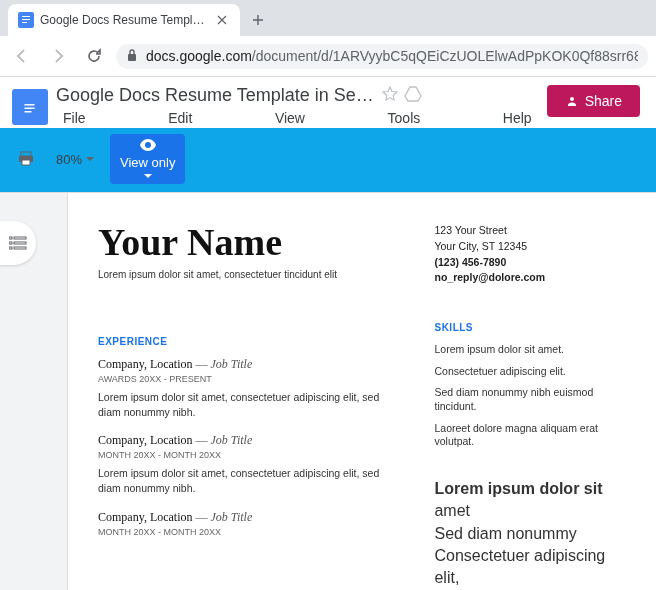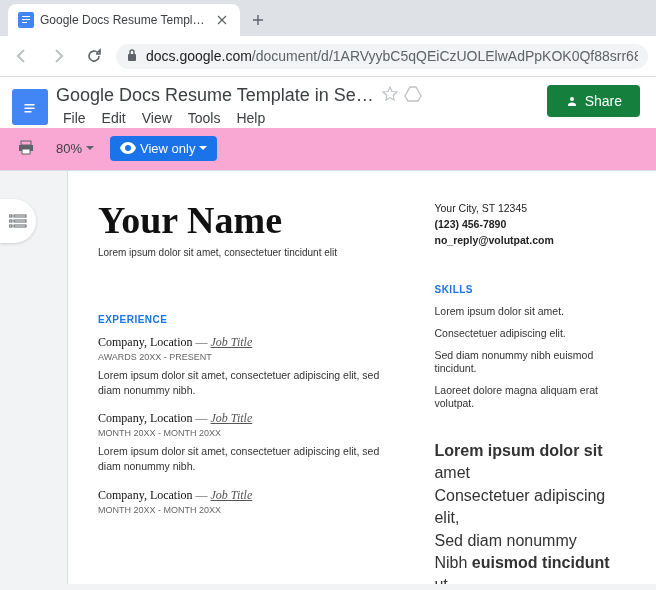--- a/index.html
+++ b/index.html
@@ -26,31 +26,31 @@
 
 
 .app-header { background: #fff; padding: 8px 12px 0; display: flex; align-items: flex-start; gap: 8px; }
 .docs-logo { width: 36px; height: 36px; background: #4285f4; border-radius: 3px; display: flex; align-items: center; justify-content: center; margin-top: 4px; }
 .docs-logo svg { fill: #fff; }
 .header-center { flex: 1; min-width: 0; }
 .doc-title-row { display: flex; align-items: center; gap: 6px; }
 .doc-title { font-size: 18px; color: #3c4043; white-space: nowrap; overflow: hidden; text-overflow: ellipsis; max-width: 320px; }
 .star-icon { color: #bdc1c6; }
 .drive-icon { color: #bdc1c6; }
-.menus { display: flex; gap: 2px; margin-top: 2px; }
+.menus { display: flex; gap: 2px; margin-top: 2px; justify-content: space-between; }
 .menu-item { padding: 2px 7px; font-size: 14px; color: #3c4043; border-radius: 4px; }
 .header-right { display: flex; align-items: center; gap: 12px; padding-right: 4px; }
-.share-btn { display: flex; align-items: center; gap: 6px; background: #15803d; color: #fff; padding: 8px 18px; border-radius: 4px; font-size: 14px; font-weight: 500; }
+.share-btn { display: flex; align-items: center; gap: 6px; background: #be185d; color: #fff; padding: 8px 18px; border-radius: 4px; font-size: 14px; font-weight: 500; }
 .share-btn svg { fill: #fff; }
 
 
-.toolbar { display: flex; align-items: center; gap: 10px; background: #f9a8d4; padding: 6px 12px 8px; border-bottom: 1px solid #dadce0; }
+.toolbar { display: flex; align-items: center; gap: 10px; background: #0ea5e9; padding: 6px 12px 8px; border-bottom: 1px solid #dadce0; }
 .tool-btn { width: 28px; height: 28px; display: flex; align-items: center; justify-content: center; color: #5f6368; }
 .zoom { display: flex; align-items: center; gap: 4px; font-size: 13px; color: #3c4043; padding: 0 6px; }
-.view-mode { display: flex; align-items: center; gap: 4px; background: #1a73e8; color: #fff; padding: 5px 10px; border-radius: 4px; font-size: 13px; font-weight: 500; }
+.view-mode { display: flex; align-items: center; gap: 4px; background: #1a73e8; color: #fff; padding: 5px 10px; border-radius: 4px; font-size: 13px; font-weight: 500; flex-direction: column; }
 .view-mode svg { fill: #fff; }
 
 
 .canvas-area { position: relative; background: #f1f3f4; height: calc(590px - 36px - 41px - 58px - 42px); overflow: hidden; }
 .side-tab { position: absolute; left: 0; top: 28px; width: 36px; height: 44px; background: #fff; border-radius: 0 22px 22px 0; display: flex; align-items: center; justify-content: center; box-shadow: 0 1px 3px rgba(60,64,67,.2); }
 .side-tab svg { stroke: #5f6368; fill: none; }
 
 .page { position: absolute; left: 68px; top: 0; background: #fff; width: 588px; box-shadow: 0 0 0 1px rgba(0,0,0,.08); padding: 30px 30px 20px; }
 .resume { display: flex; gap: 30px; }
 .left-col { flex: 1.6; }
@@ -63,21 +63,21 @@
 .contact .bold { font-weight: bold; }
 
 .section-h { font-size: 10px; font-weight: bold; color: #1a73e8; letter-spacing: 0.5px; margin-top: 56px; margin-bottom: 10px; }
 .right-col .section-h { margin-top: 36px; }
 
 .job { margin-bottom: 14px; }
 .job-header { font-family: Georgia, serif; font-size: 12px; color: #111; }
 .job-header .company { font-weight: normal; }
 .job-header .location { font-weight: normal; }
 .job-header .emdash { color: #666; }
-.job-header .title { font-style: italic; color: #555; text-decoration: underline; }
+.job-header .title { font-style: italic; color: #555; }
 .job-dates { font-size: 9px; color: #666; margin-top: 2px; }
 .job-desc { font-size: 10.5px; color: #333; margin-top: 6px; line-height: 1.4; }
 
 .skills-list { font-size: 10.5px; color: #333; line-height: 1.3; }
 .skills-list div { margin-bottom: 8px; }
 
 .awards-text { font-size: 16px; color: #333; line-height: 1.4; margin-top: 29px; }
 .awards-text .b { font-weight: bold; }
 </style>
 </head>
@@ -251,35 +251,36 @@
             <span class="location">Location</span>
             <span class="emdash">—</span>
             <span class="title">Job Title</span>
           </div>
           <div class="job-dates">MONTH 20XX - MONTH 20XX</div>
         </div>
       </div>
 
       <div class="right-col">
         <div class="contact">
+          <div>123 Your Street</div>
           <div>Your City, ST 12345</div>
           <div class="bold">(123) 456-7890</div>
-          <div class="bold">no_reply@volutpat.com</div>
+          <div class="bold">no_reply@dolore.com</div>
         </div>
 
         <div class="section-h">SKILLS</div>
         <div class="skills-list">
           <div>Lorem ipsum dolor sit amet.</div>
           <div>Consectetuer adipiscing elit.</div>
           <div>Sed diam nonummy nibh euismod tincidunt.</div>
           <div>Laoreet dolore magna aliquam erat volutpat.</div>
         </div>
 
         <div class="awards-text">
           <div><span class="b">Lorem ipsum dolor sit</span><span> amet</span></div>
+          <div>Sed diam nonummy</div>
           <div>Consectetuer adipiscing elit,</div>
-          <div>Sed diam nonummy</div>
           <div><span>Nibh </span><span class="b">euismod tincidunt</span><span> ut</span></div>
         </div>
       </div>
     </div>
   </div>
 </div>
 
 </body></html>

